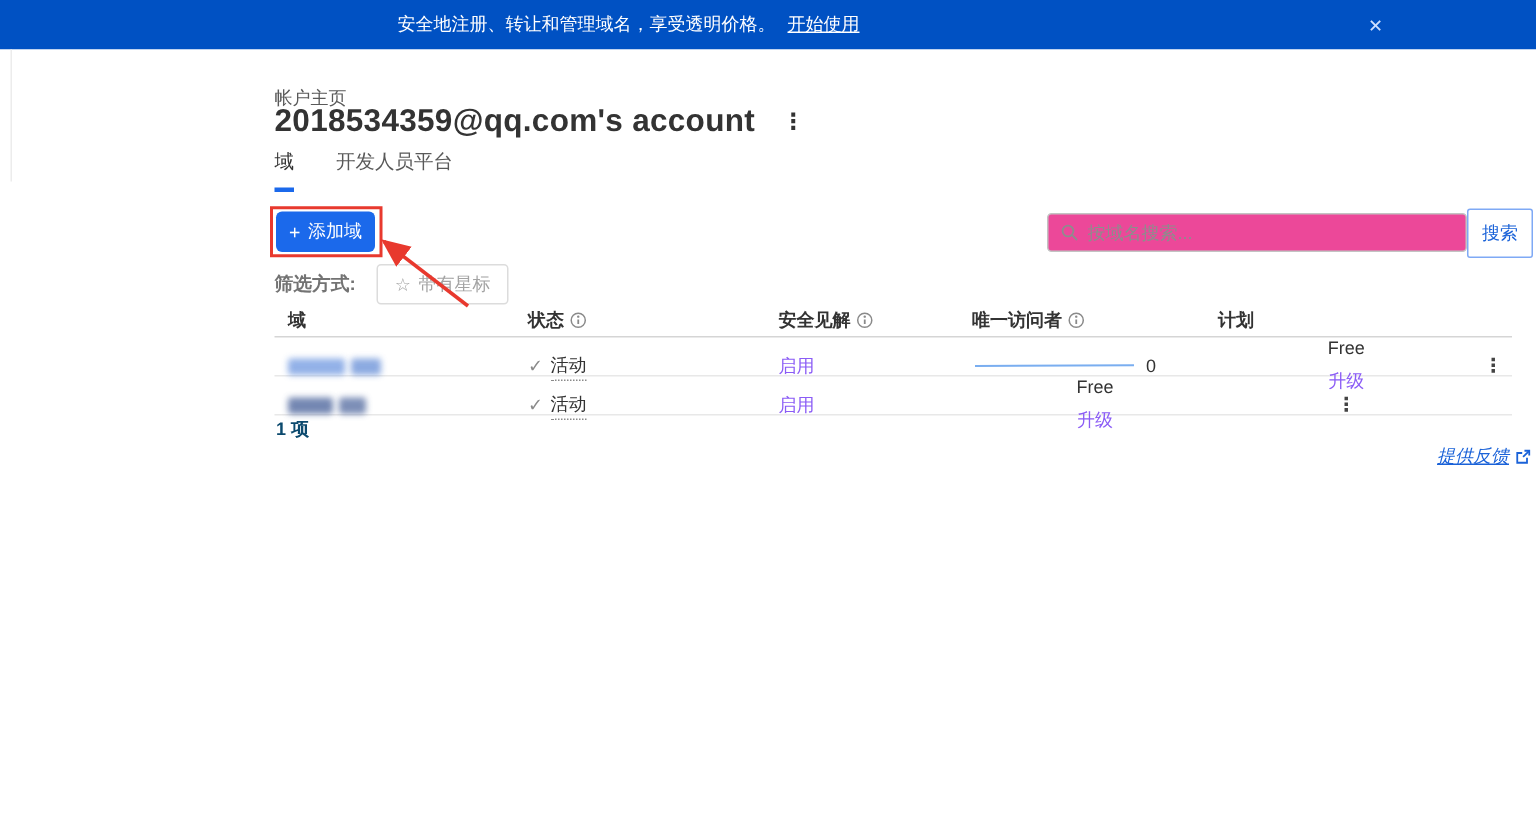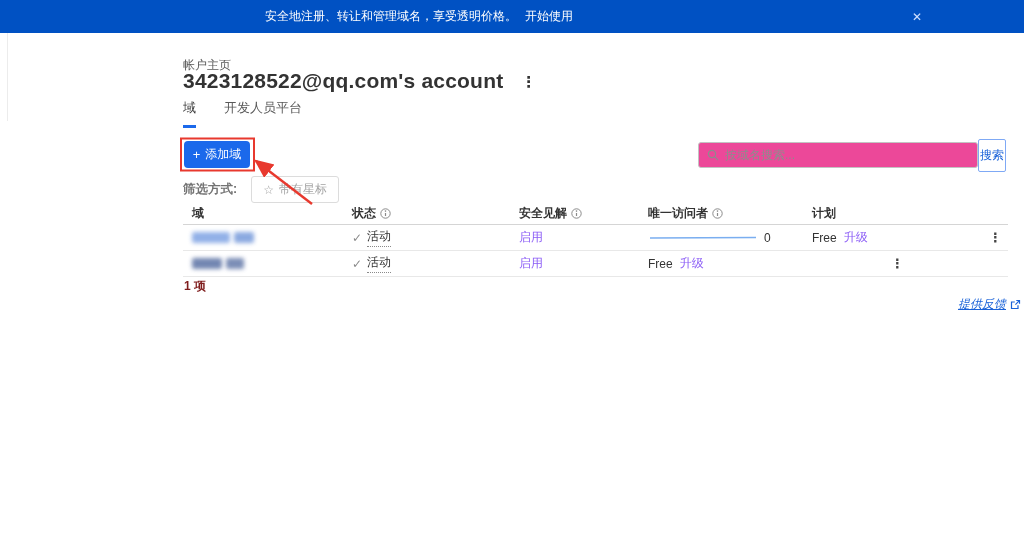--- a/index.html
+++ b/index.html
@@ -3,21 +3,21 @@
 <meta charset="utf-8">
 <style>
   * { margin:0; padding:0; box-sizing:border-box; }
   html,body { width:1024px; height:553px; overflow:hidden; background:#fff;
     font-family:"Liberation Sans","DejaVu Sans",sans-serif; }
 
   
   .banner { position:relative; width:1024px; height:33px; background:#0051c3; }
   .banner-inner { position:absolute; left:265px; top:0; height:33px; display:flex;
     align-items:center; gap:8px; color:#fff; font-size:12px;justify-content:space-between; }
-  .banner-cta { color:#fff; cursor:pointer; }
+  .banner-cta { color:#fff; text-decoration:underline; cursor:pointer; }
   .banner-close { position:absolute; left:905px; top:0; height:33px; width:24px;
     display:flex; align-items:center; justify-content:center; color:#cfe0ff;
     font-size:12px; cursor:pointer; }
 
   
   .page { position:relative; width:1024px; height:520px; background:#fff; }
   .edge-line { position:absolute; left:7px; top:0; width:1px; height:88px; background:#ececec; }
 
   .eyebrow { position:absolute; left:183px; top:24px; font-size:12px; color:#595959; }
   .title-row { position:absolute; left:183px; top:36px; display:flex; align-items:center; gap:14px; }
@@ -35,21 +35,21 @@
     display:flex; align-items:center; justify-content:center; gap:5px; cursor:pointer; }
   .add-btn .plus { font-size:13px; line-height:1; }
 
   
   .search-box { position:absolute; left:698px; top:109px; width:280px; height:26px;
     border:1px solid #c3c3c3; border-radius:3px; background:#ec4899; display:flex;
     align-items:center; padding:0 8px; gap:6px; }
   .search-box input { border:none; outline:none; flex:1; font-size:12px; color:#333;
     font-family:inherit; background:transparent; }
   .search-box input::placeholder { color:#8d8d8d; }
-  .search-btn { position:absolute; left:978px; top:106px; width:28px; height:33px;
+  .search-btn { position:absolute; left:978px; top:106px; width:44px; height:33px;
     background:#fff; border:1px solid #7fa9f5; border-radius:2px; color:#1a62d8;
     font-size:12px; line-height:13px; text-align:center; padding:3px 0; cursor:pointer;
     font-family:inherit; }
 
   
   .filter-row { position:absolute; left:183px; top:143px; display:flex; align-items:center; gap:14px; }
   .filter-label { font-size:12.5px; color:#737373; font-weight:bold; }
   .filter-chip { border:1px solid #dcdcdc; border-radius:3px; padding:4px 11px;
     font-size:12px; color:#a3a3a3; display:flex; align-items:center; gap:5px;
     background:#fff; cursor:pointer; }
@@ -68,23 +68,23 @@
   .status-check { color:#8a8a8a; }
   .status-text { border-bottom:1px dotted #8a8a8a; padding-bottom:1px; color:#333; }
   .blur-domain { display:flex; gap:4px; align-items:center; }
   .blur-blob { height:11px; border-radius:2px; filter:blur(2.2px); }
   .blur-1a { width:38px; background:#6e97e0; opacity:.75; }
   .blur-1b { width:20px; background:#5b86d4; opacity:.7; }
   .blur-2a { width:30px; background:#51699f; opacity:.8; }
   .blur-2b { width:18px; background:#51699f; opacity:.75; }
   .visitors-cell { display:flex; align-items:center; }
   .visitors-value { margin-left:6px; color:#333; }
-  .plan-cell { display:flex; gap:7px; align-items:center; color:#333; }
+  .plan-cell { display:flex; gap:7px; align-items:center; color:#333;flex-direction:column; }
   .row-kebab { color:#444; font-size:13px; font-weight:bold; text-align:center; cursor:pointer; }
-  .table-count { position:absolute; left:184px; top:245px; font-size:12px; font-weight:bold; color:#7f1d1d; }
+  .table-count { position:absolute; left:184px; top:245px; font-size:12px; font-weight:bold; color:#0c4a6e; }
 
   
   .feedback { position:absolute; left:958px; top:263px; display:flex; align-items:center;
     gap:4px; font-size:12px;font-style:italic; }
   .feedback a { color:#1a62d8; text-decoration:underline; cursor:pointer; }
 
   
   .annotation { position:absolute; left:0; top:0; width:1024px; height:520px;
     pointer-events:none; }
 </style>
@@ -98,21 +98,21 @@
   </div>
   <span class="banner-close">✕</span>
 </div>
 
 <div class="page">
   <div class="edge-line"></div>
 
   <div class="eyebrow">帐户主页</div>
 
   <div class="title-row">
-    <span class="page-title">3423128522@qq.com's account</span>
+    <span class="page-title">2018534359@qq.com's account</span>
     <span class="kebab">⋮</span>
   </div>
 
   <div class="tabs">
     <div class="tab active">域</div>
     <div class="tab">开发人员平台</div>
   </div>
 
   <button class="add-btn">
     <span class="plus">+</span>

